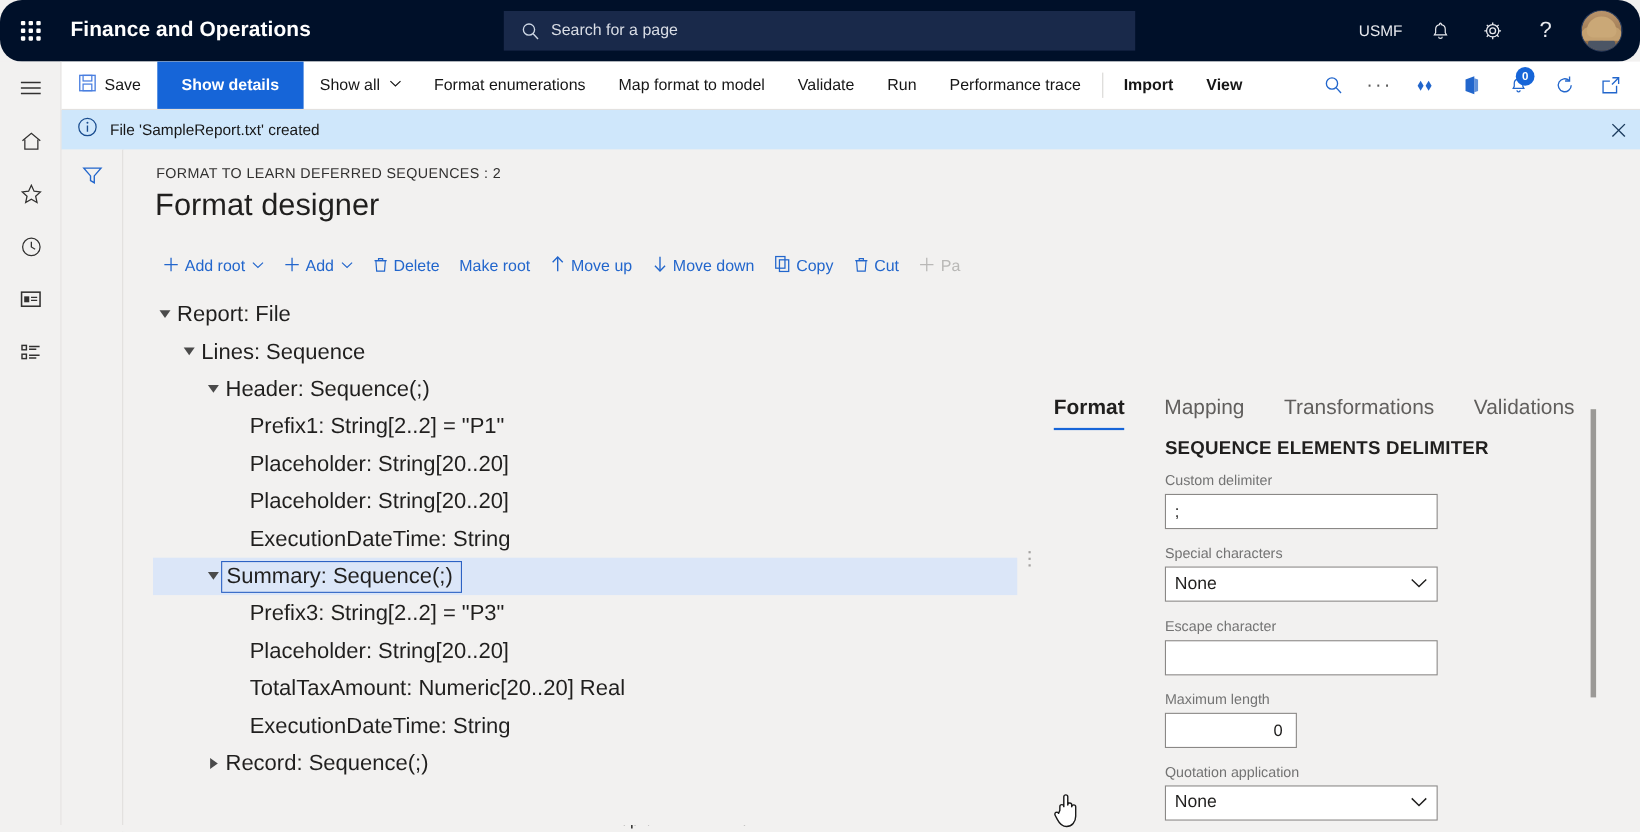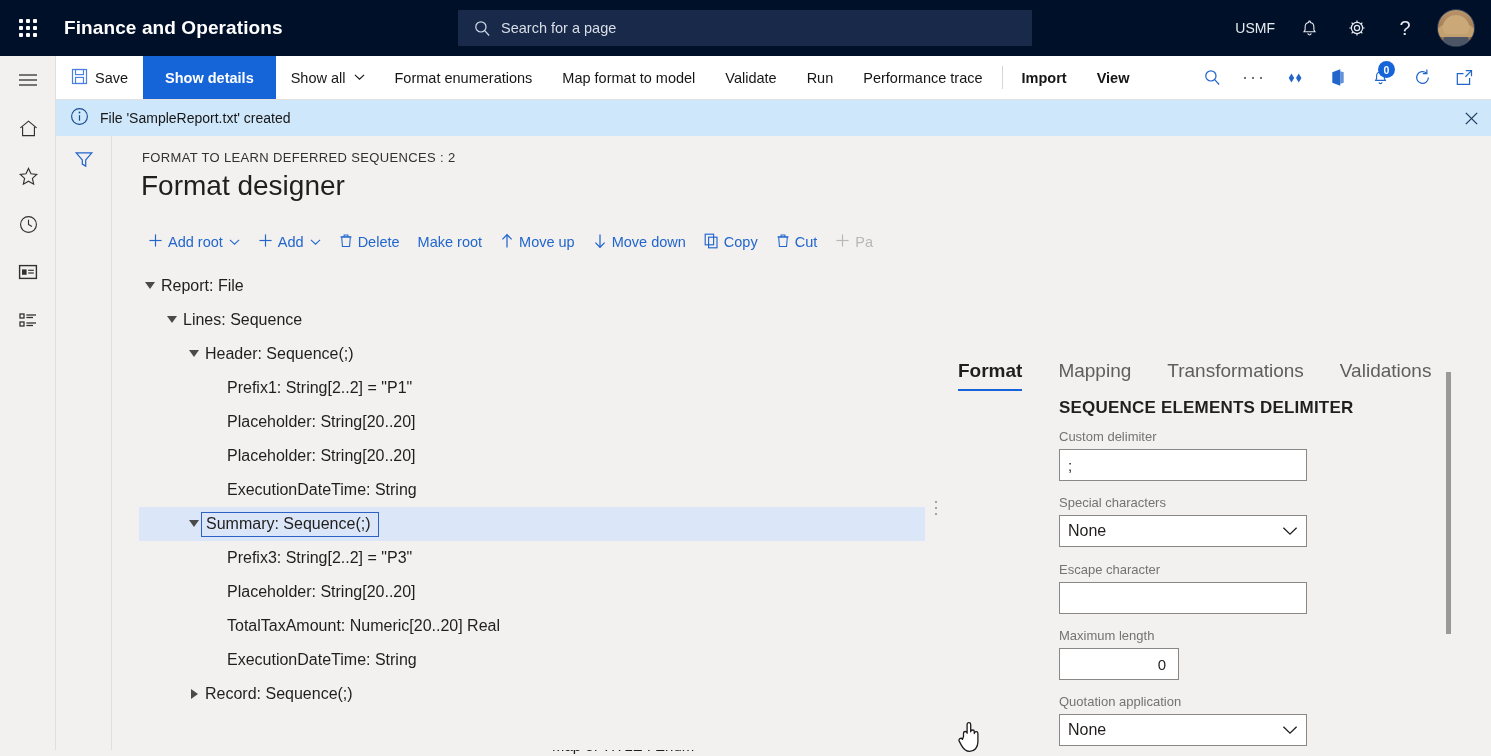--- a/index.html
+++ b/index.html
@@ -7,21 +7,21 @@
     width: 1491px; height: 756px;
     font-family: "Liberation Sans", sans-serif;
     background: #f2f1f0;
     overflow: hidden;
   }
   .app { position: relative; width: 1491px; height: 756px; }
 
   
   .topnav {
     position: absolute; left: 0; top: 0; width: 1491px; height: 56px;
-    background: #001029; display: flex; align-items: center;
+    background: #001029; display: flex; align-items: center; border-radius: 20px;
   }
   .waffle {
     width: 56px; height: 56px; display: flex; align-items: center; justify-content: center;
     cursor: pointer;
   }
   .waffle-grid {
     display: grid; grid-template-columns: repeat(3, 4px); grid-template-rows: repeat(3, 4px);
     gap: 3px;
   }
   .waffle-grid i { width: 4px; height: 4px; background: #fff; border-radius: 1px; display: block; }
@@ -152,21 +152,21 @@
     position: relative; height: 34px; display: flex; align-items: center;
     cursor: pointer; width: 786px;
   }
   .tnode.selected { background: #dbe6f8; }
   .tw {
     width: 22px; height: 34px; display: flex; align-items: center; justify-content: center;
     flex: 0 0 22px; cursor: pointer;
   }
   .tri-down { width: 0; height: 0; border-left: 5px solid transparent; border-right: 5px solid transparent; border-top: 7px solid #4a4a4a; margin-top:-1px; }
   .tri-right { width: 0; height: 0; border-top: 5px solid transparent; border-bottom: 5px solid transparent; border-left: 7px solid #4a4a4a; }
-  .tlabel { font-size: 16px; color: #201f1e; white-space: nowrap; }
+  .tlabel { font-size: 20px; color: #201f1e; white-space: nowrap; }
   .tlabel.boxed {
     border: 1.5px solid #2c62c4; padding: 3px 7px 4px 4px; margin-left: -4px;
     background: #dbe6f8; line-height: 1;
   }
 
   
   .splitter {
     position: absolute; left: 818px; top: 355px; width: 10px; height: 34px;
     display: flex; flex-direction: column; align-items: center; justify-content: center;
     gap: 4px; cursor: col-resize;

